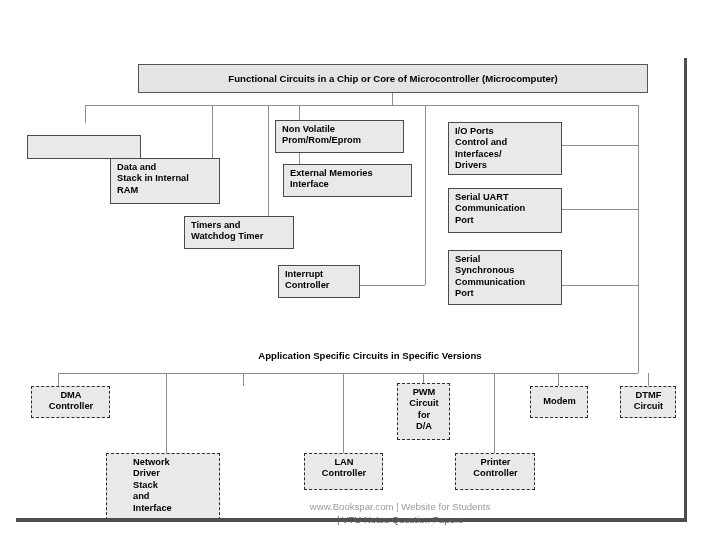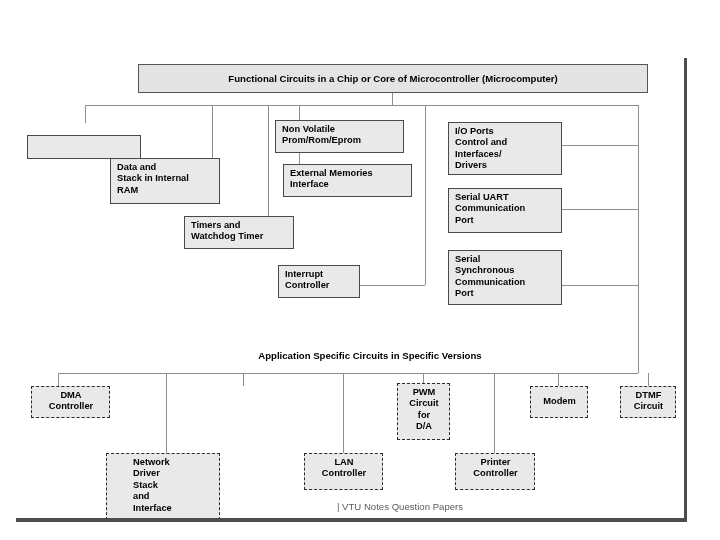--- a/index.html
+++ b/index.html
@@ -272,16 +272,17 @@
       <span class="ln">Printer</span>
       <span class="ln">Controller</span>
     </div>
 
   </div>
 
   <div id="edge-right"></div>
   <div id="edge-bottom"></div>
 
   <div id="watermark">
+    <div class="w1">www.Bookspar.com | Website for Students</div>
     <div class="w2">| VTU  Notes  Question  Papers</div>
   </div>
 
 </div>
 
 </body></html>

